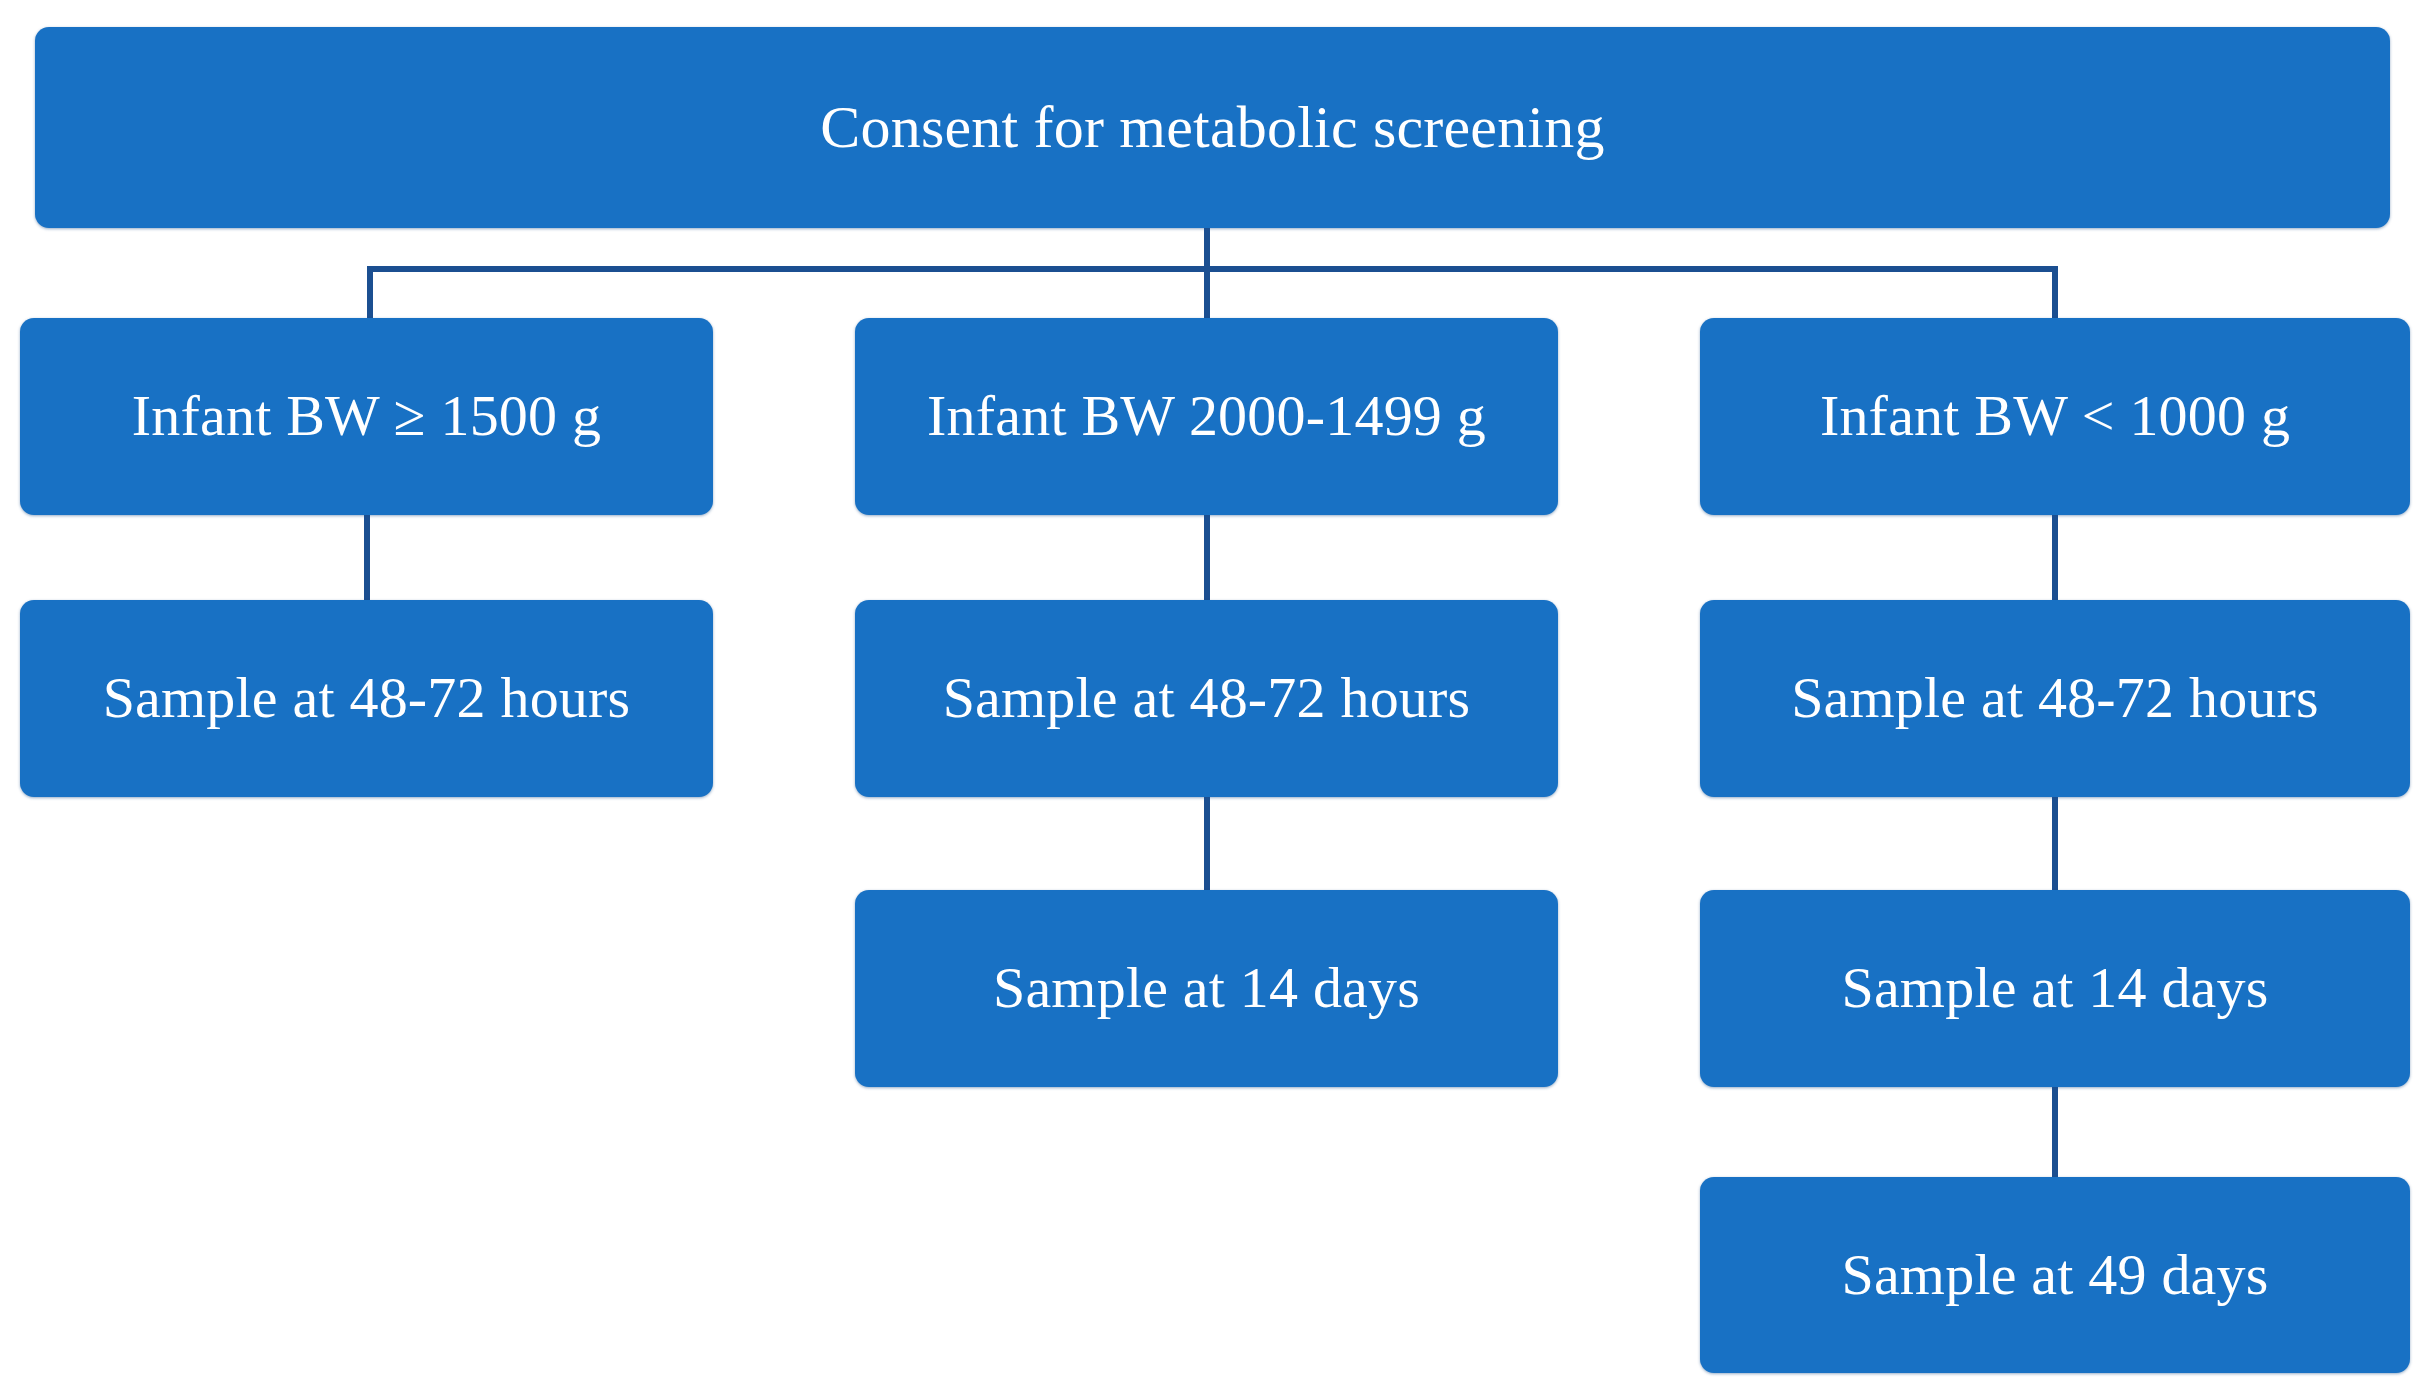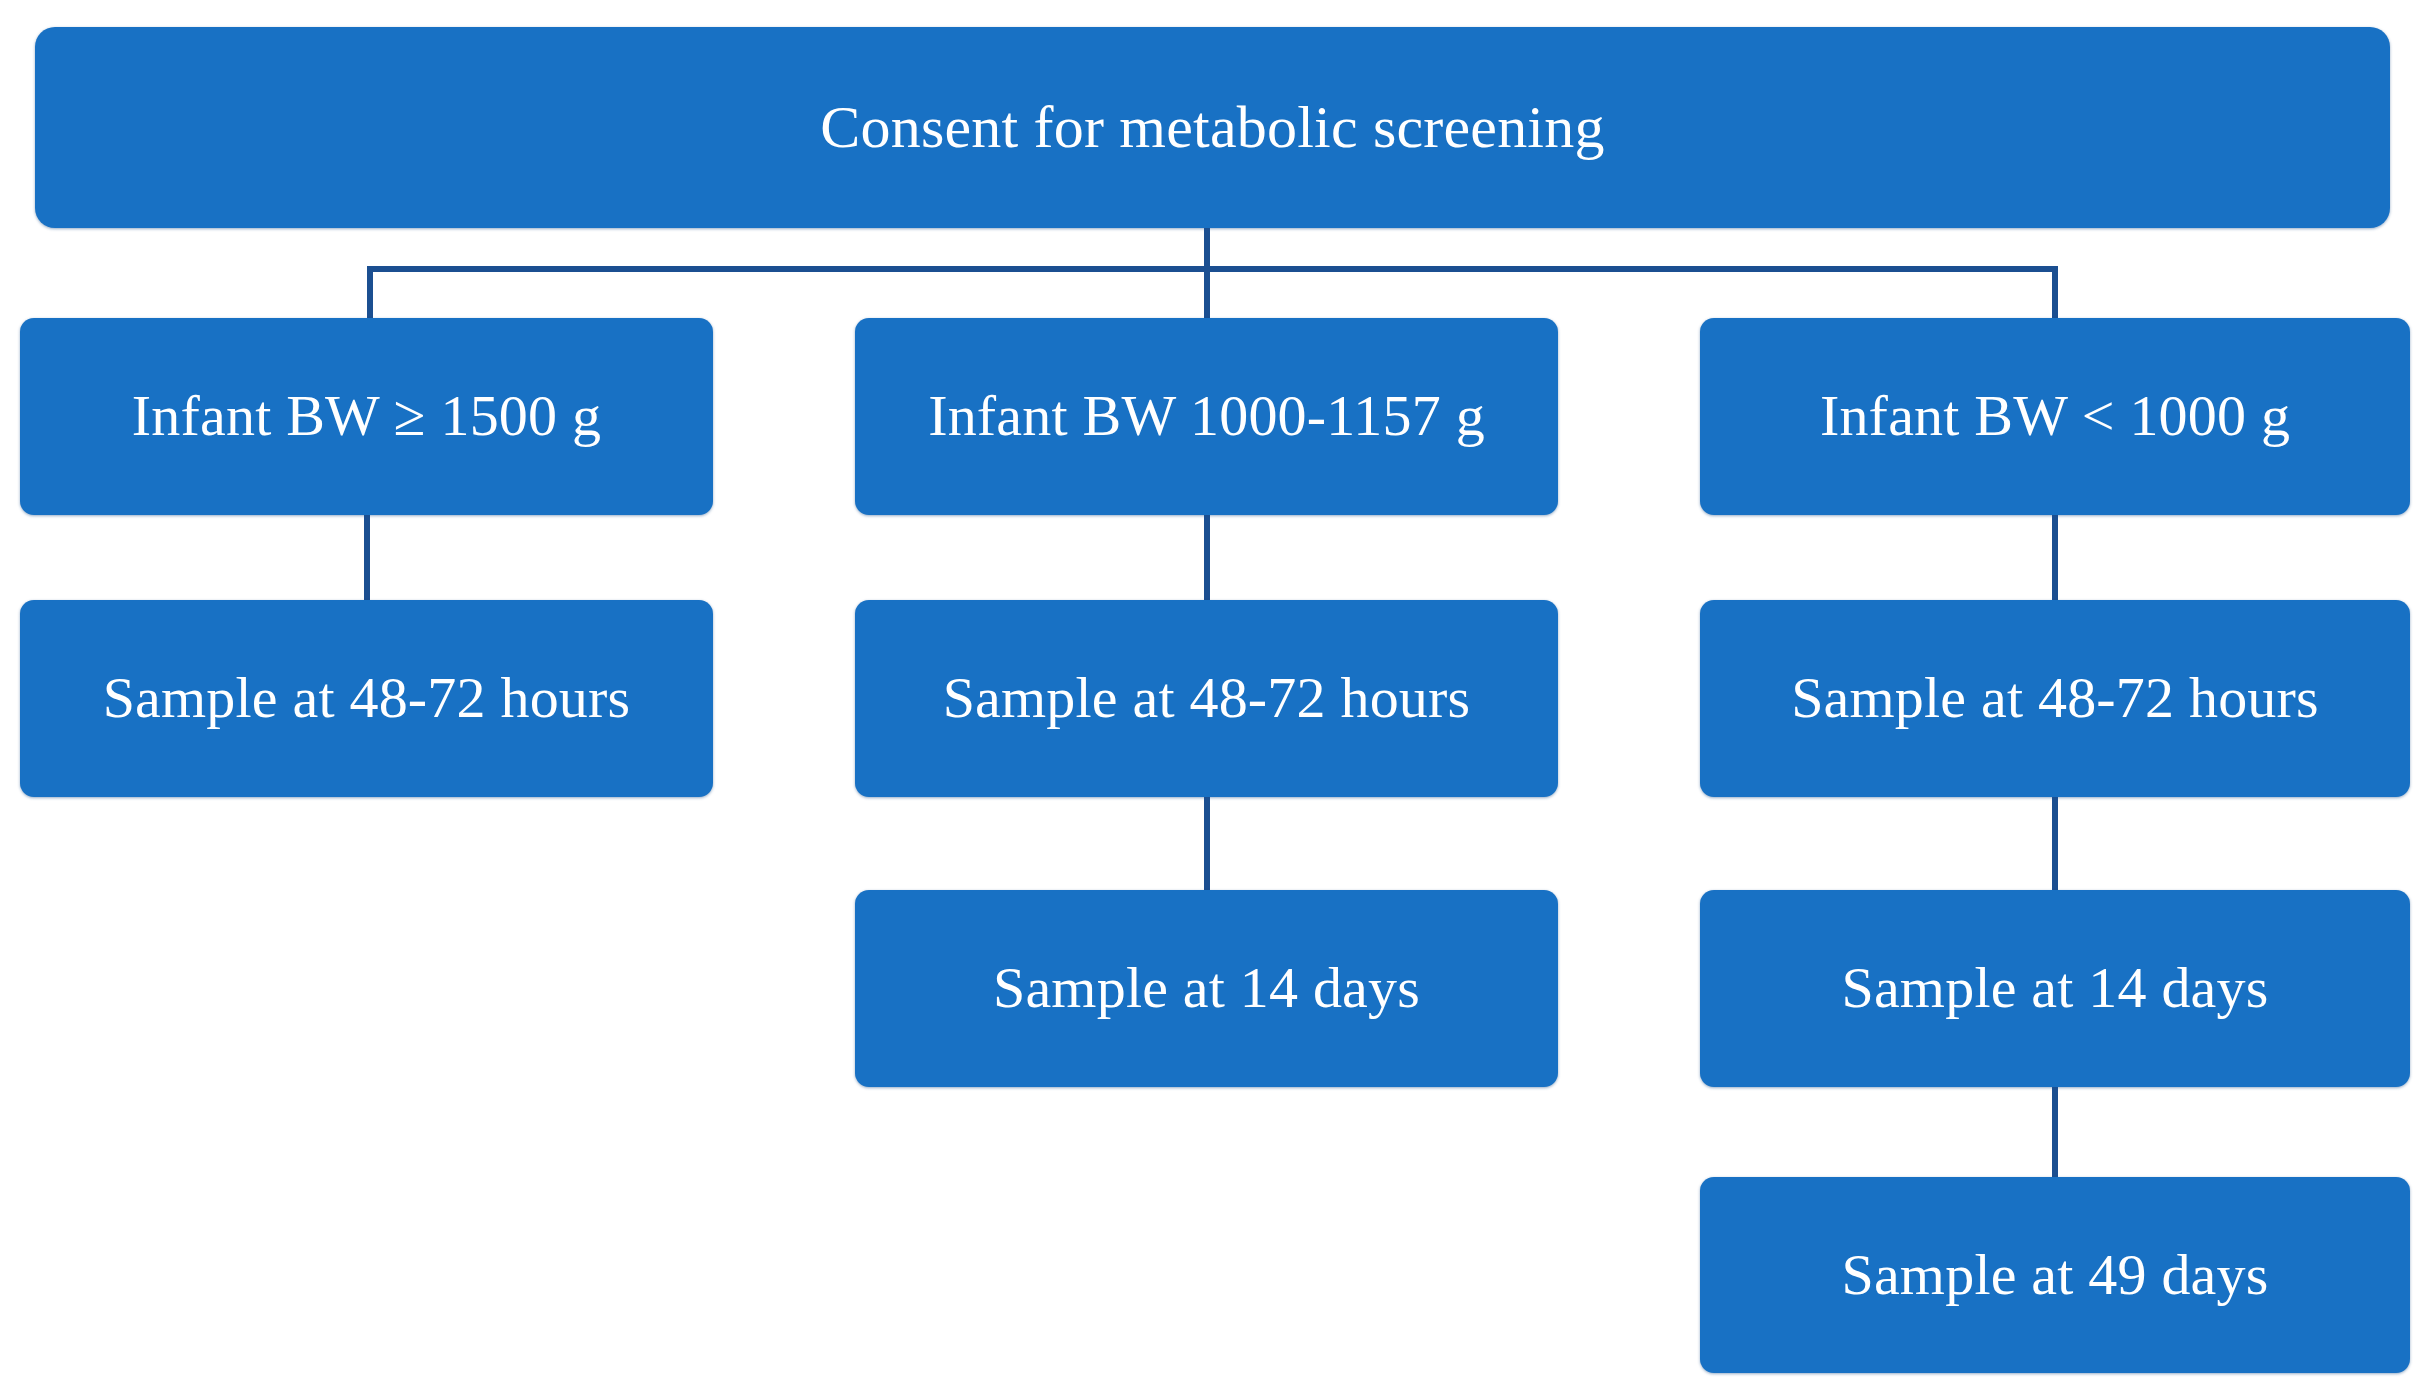--- a/index.html
+++ b/index.html
@@ -49,21 +49,21 @@
     position: absolute;
     height: 6px;
     background: #1B4F91;
   }
 </style>
 </head>
 <body>
 
 <div id="canvas">
 
-  <div class="node root" style="left:35px; top:27px; width:2355px; height:201px;border-radius:20px;">
+  <div class="node root" style="left:35px; top:27px; width:2355px; height:201px;">
     <span class="label">Consent for metabolic screening</span>
   </div>
 
   <div class="conn-v" style="left:1204px; top:228px; width:6px; height:43px;"></div>
 
   <div class="conn-h" style="left:367px; top:266px; width:1691px; height:6px;"></div>
 
   <div class="conn-v" style="left:367px; top:266px; width:6px; height:54px;"></div>
 
   <div class="conn-v" style="left:1204px; top:266px; width:6px; height:54px;"></div>
@@ -74,21 +74,21 @@
     <span class="label">Infant BW ≥ 1500 g</span>
   </div>
 
   <div class="conn-v" style="left:364px; top:515px; width:6px; height:85px;"></div>
 
   <div class="node lvl" style="left:20px; top:600px; width:693px; height:197px;">
     <span class="label">Sample at 48-72 hours</span>
   </div>
 
   <div class="node lvl" style="left:855px; top:318px; width:703px; height:197px;">
-    <span class="label">Infant BW 1000-1157 g</span>
+    <span class="label">Infant BW 2000-1499 g</span>
   </div>
 
   <div class="conn-v" style="left:1204px; top:515px; width:6px; height:85px;"></div>
 
   <div class="node lvl" style="left:855px; top:600px; width:703px; height:197px;">
     <span class="label">Sample at 48-72 hours</span>
   </div>
 
   <div class="conn-v" style="left:1204px; top:797px; width:6px; height:93px;"></div>
 

